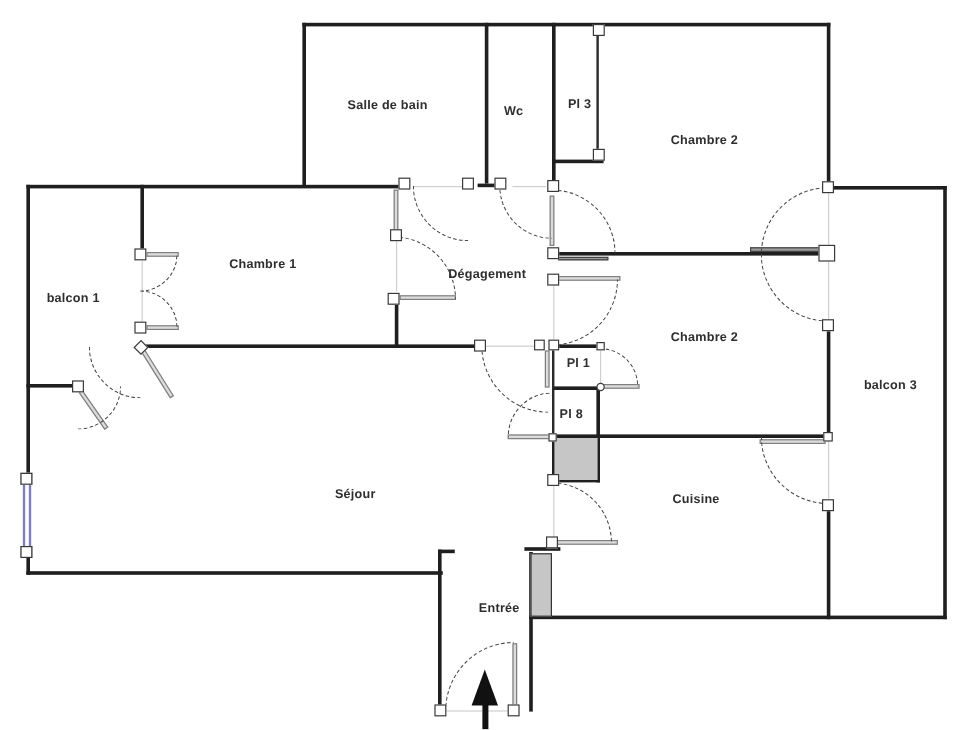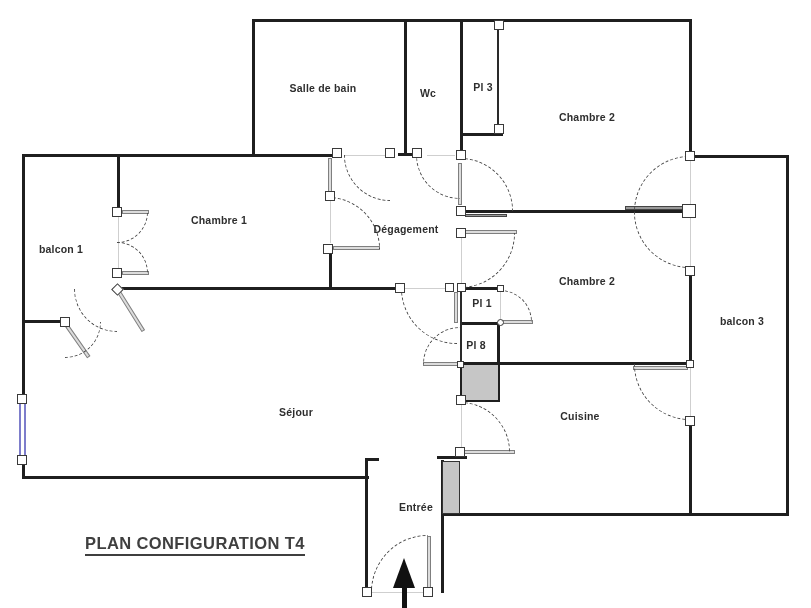--- a/index.html
+++ b/index.html
@@ -24,21 +24,20 @@
       box-sizing:border-box;transform-origin:0 50%;}
   .win{position:absolute;background:#fff;border-left:2px solid #7d7dcb;border-right:2px solid #7d7dcb;box-sizing:border-box;}
   .arrow-shaft{position:absolute;background:#111;}
   .arrow-head{position:absolute;width:0;height:0;border-left:11px solid transparent;
       border-right:11px solid transparent;border-bottom:30px solid #111;}
 </style>
 </head>
 <body>
 
 <div id="plan">
-  <div class="title">PLAN CONFIGURATION T4</div>
 <div class="wall" style="left: 252px; top: 19px; width: 440px; height: 3px;"></div>
     <div class="wall" style="left: 252px; top: 19px; width: 3px; height: 137px;"></div>
     <div class="wall" style="left: 404px; top: 19px; width: 3px; height: 134px;"></div>
     <div class="wall" style="left: 460px; top: 19px; width: 3px; height: 140px;"></div>
     <div class="wall" style="left: 460px; top: 133px; width: 43px; height: 3px;"></div>
     <div class="wall" style="left: 689px; top: 19px; width: 3px; height: 139px;"></div>
     <div class="wall" style="left: 689px; top: 155px; width: 100px; height: 3px;"></div>
     <div class="wall" style="left: 786px; top: 155px; width: 3px; height: 361px;"></div>
     <div class="wall" style="left: 22px; top: 154px; width: 315px; height: 3px;"></div>
     <div class="wall" style="left: 398px; top: 153px; width: 19px; height: 3px;"></div>

